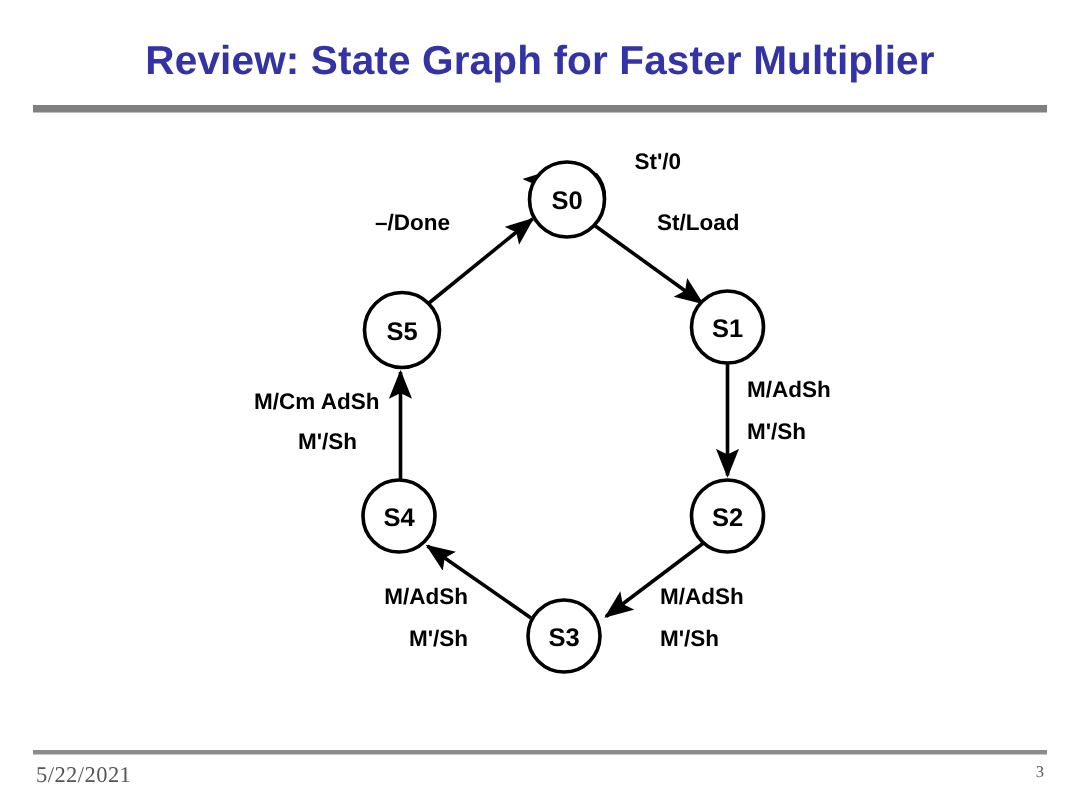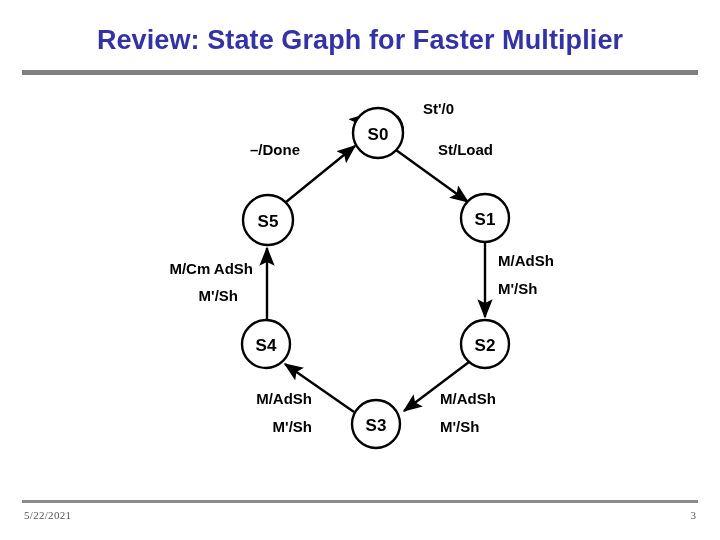--- a/index.html
+++ b/index.html
@@ -65,21 +65,21 @@
     top: 500px;
     width: 676px;
     height: 3px;
     background: #8c8c8c;
   }
   .footer-date {
     position: absolute;
     left: 24px;
     top: 509px;
     font-family: "Liberation Serif", serif;
-    font-size: 11px;
+    font-size: 15px;
     color: #555555;
     letter-spacing: 0.3px;
   }
   .footer-page {
     position: absolute;
     right: 24px;
     top: 509px;
     font-family: "Liberation Serif", serif;
     font-size: 11px;
     color: #555555;

